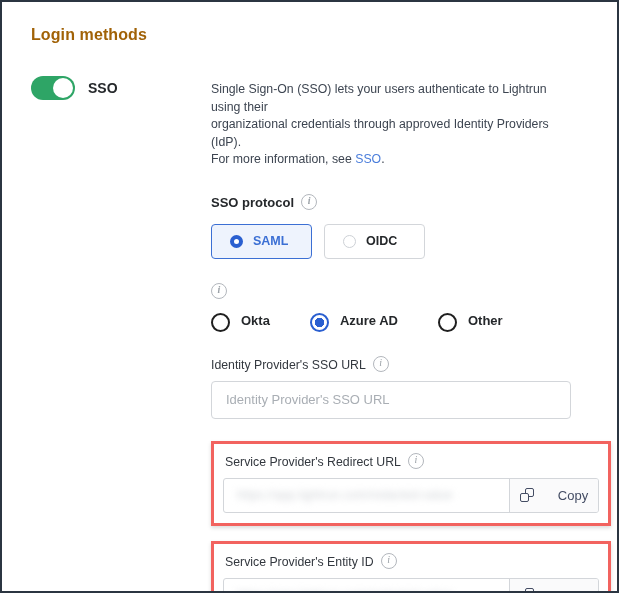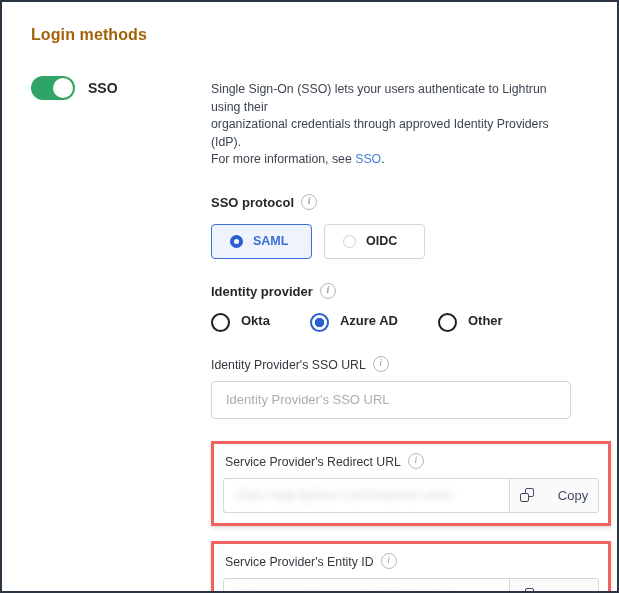--- a/index.html
+++ b/index.html
@@ -330,21 +330,20 @@
         </div>
         <div class="proto-btn">
           <span class="radio-sm"></span>
           <span class="ptxt">OIDC</span>
         </div>
       </div>
     </div>
 
     <div style="margin-top:24px">
       <div class="field-label">
-        <span>Identity provider</span>
         <span class="info-icon"></span>
       </div>
       <div class="idp-row">
         <div class="idp-item">
           <span class="radio-lg"></span>
           <span class="idp-text">Okta</span>
         </div>
         <div class="idp-item">
           <span class="radio-lg on"></span>
           <span class="idp-text">Azure AD</span>

